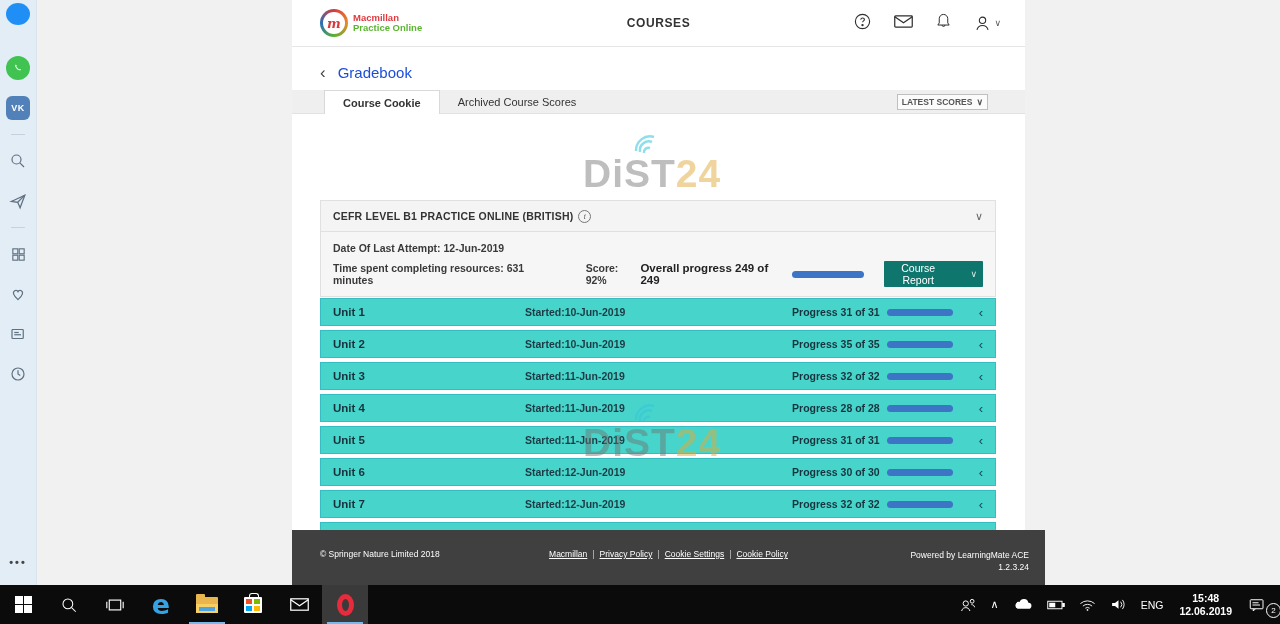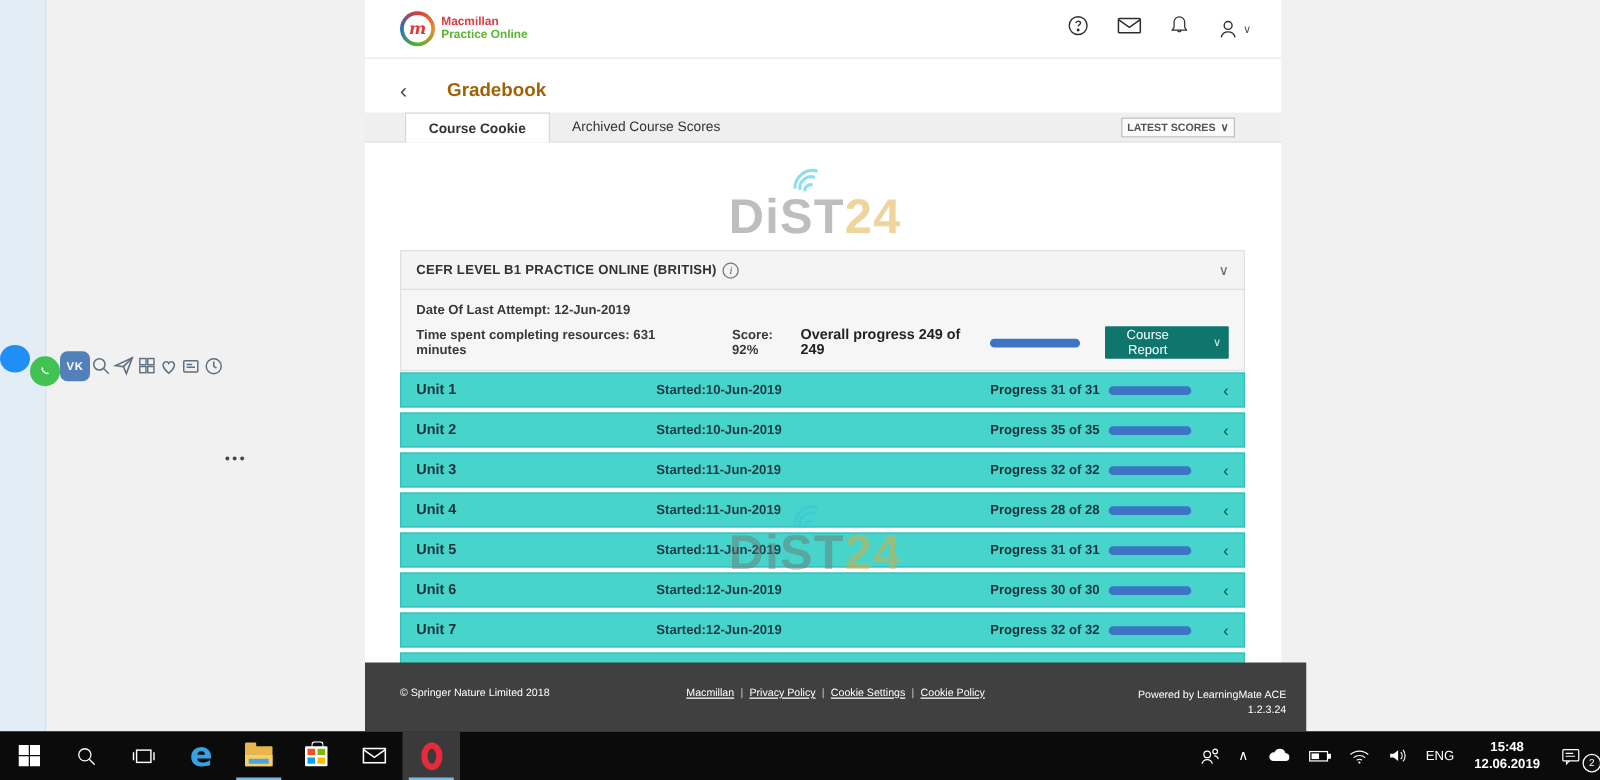--- a/index.html
+++ b/index.html
@@ -1,21 +1,21 @@
 <!DOCTYPE html>
 <html><head>
 <meta charset="utf-8">
 <style>
   html,body{margin:0;padding:0;width:1280px;height:624px;overflow:hidden;
     font-family:"Liberation Sans", sans-serif;background:#f1f1f2;}
   .stage{position:absolute;inset:0;width:1280px;height:624px;}
 
   
   .rail{position:absolute;left:0;top:0;width:36px;height:585px;background:#e3edf6;
-    border-right:1px solid #d9e4ee;display:flex;align-items:center;}
+    border-right:1px solid #d9e4ee;display:flex;flex-direction:column;align-items:center;}
   .rail .ric{width:36px;height:40px;display:flex;align-items:center;justify-content:center;cursor:pointer;}
   .bubble{width:24px;height:22px;background:#1f8ff6;border-radius:50% 50% 50% 50%;margin-top:-12px;}
   .wa{width:24px;height:24px;border-radius:50%;background:#40c351;display:flex;align-items:center;justify-content:center;}
   .vk{width:24px;height:24px;border-radius:6px;background:#5181b8;color:#fff;font-size:9px;font-weight:bold;
     display:flex;align-items:center;justify-content:center;letter-spacing:.5px;}
   .rail-div{width:14px;height:1px;background:#c3d2de;margin:6px 0;}
   .rail svg{stroke:#5f7080;fill:none;stroke-width:1.6;}
   .rail .dots{color:#444;font-size:11px;letter-spacing:2px;font-weight:bold;}
 
   
@@ -34,21 +34,21 @@
   .nav-title{position:absolute;left:0;right:0;text-align:center;font-size:12px;letter-spacing:.6px;
     color:#333;font-weight:bold;}
   .hdr-icons{position:absolute;right:24px;top:0;height:46px;display:flex;align-items:center;gap:21px;}
   .hdr-icons svg{stroke:#2e2e2e;fill:none;stroke-width:1.4;}
   .usr-wrap{display:flex;align-items:center;gap:2px;}
   .sm-chev{color:#555;font-size:9px;}
 
   .main{position:relative;}
   .title-row{display:flex;align-items:center;gap:12px;margin:17px 0 0 28px;}
   .back-chev{font-size:17px;color:#444;cursor:pointer;line-height:1;}
-  .page-title{font-size:15px;font-weight:bold;color:#a16207;margin-left:20px;}
+  .page-title{font-size:15px;font-weight:normal;color:#1d4ed8;}
 
   .tabs-row{position:relative;margin-top:9px;height:23px;background:#efeff0;border-bottom:1px solid #e2e2e2;
     display:flex;align-items:stretch;padding-left:32px;}
   .tab{display:flex;align-items:center;padding:0 18px;font-size:11px;color:#333;cursor:pointer;}
   .tab.active{background:#fff;border:1px solid #d9d9d9;border-bottom:none;font-weight:bold;
     margin-bottom:-1px;}
   .scores-select{position:absolute;right:37px;top:4px;height:14px;border:1px solid #bfbfbf;background:#fbfbfb;
     display:flex;align-items:center;gap:4px;padding:0 4px;font-size:8.5px;color:#555;font-weight:bold;cursor:pointer;}
 
   .panel{position:absolute;left:28px;top:136px;width:676px;}
@@ -193,20 +193,21 @@
     <div class="app-header">
       <div class="logo">
         <div class="logo-mark">
             <span>m</span>
           </div>
         <div class="logo-text">
           <div class="l1">Macmillan</div>
           <div class="l2">Practice Online</div>
         </div>
       </div>
+      <div class="nav-title">COURSES</div>
       <div class="hdr-icons">
         <span>
           <svg width="19" height="19" viewBox="0 0 24 24">
               <circle cx="12" cy="12" r="9"></circle>
               <path d="M9.7 9.5c.3-1.4 1.3-2 2.4-2 1.3 0 2.3.9 2.3 2 0 1.6-2.3 1.8-2.3 3.5"></path>
               <circle cx="12" cy="16.5" r=".8" fill="#2e2e2e"></circle>
             </svg>
         </span>
         <span>
           <svg width="21" height="17" viewBox="0 0 24 19">

